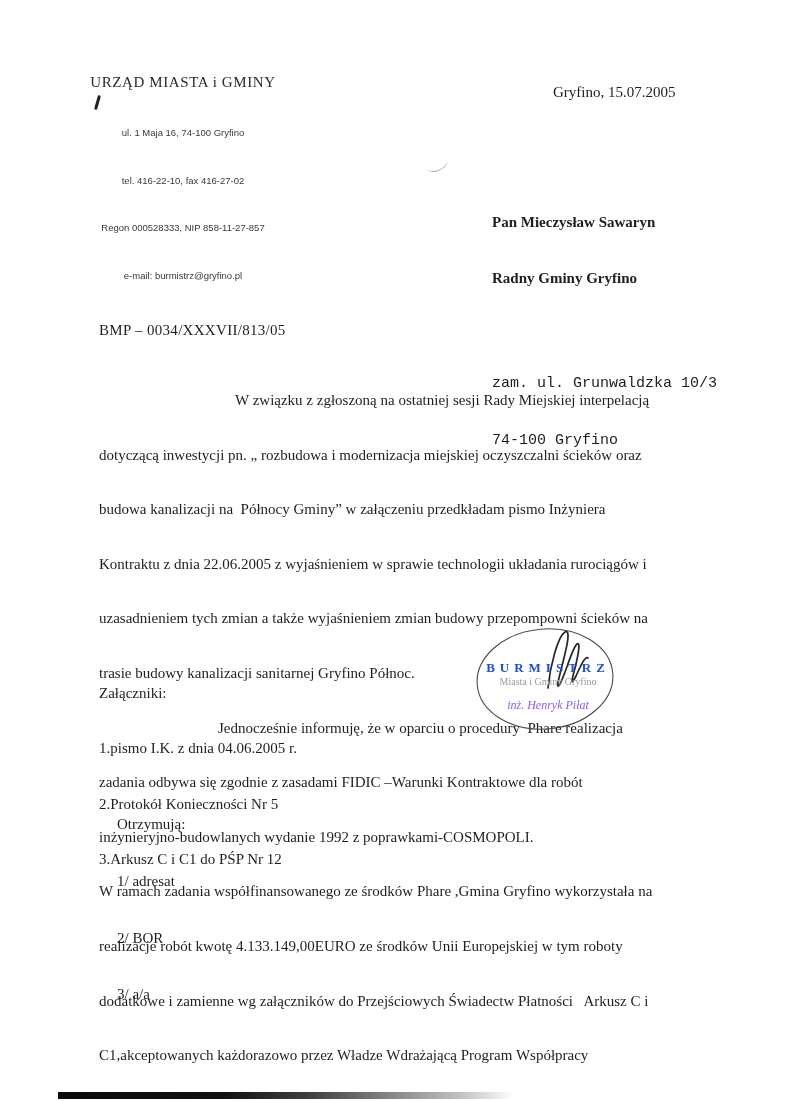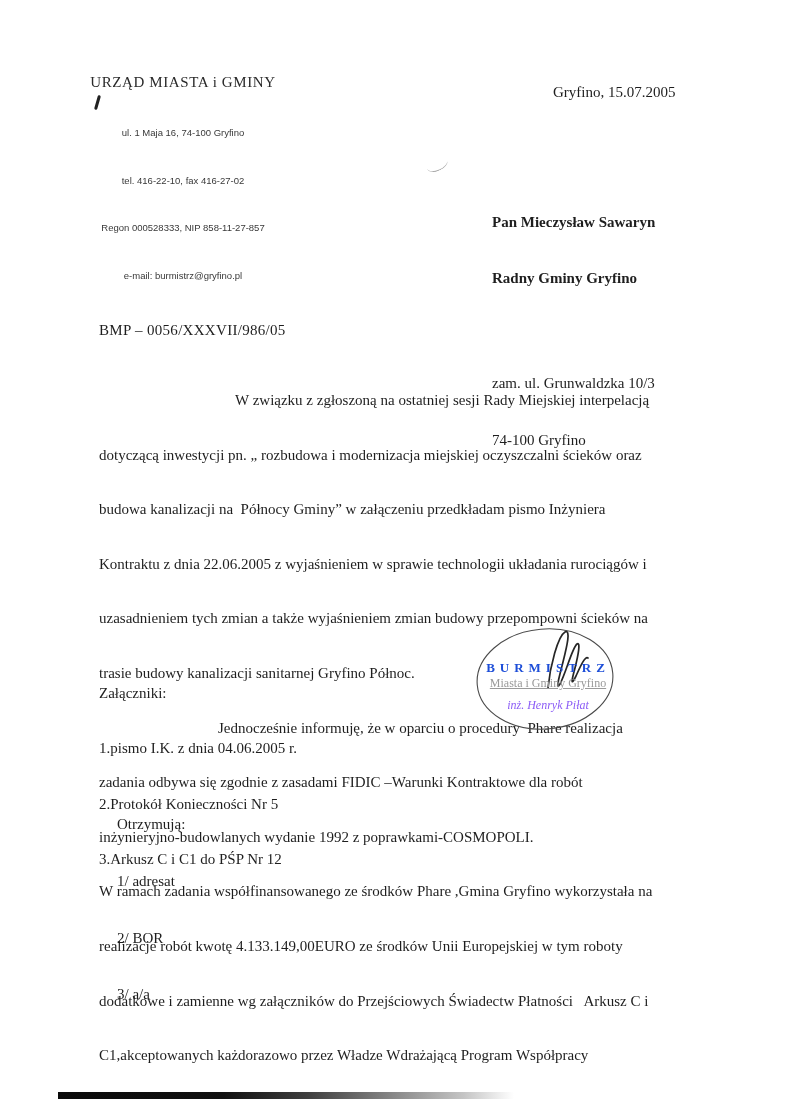--- a/index.html
+++ b/index.html
@@ -14,38 +14,38 @@
     filter:blur(0.25px) contrast(1.05);}
   .lh-name{position:static;display:block;font-size:15px;letter-spacing:0.6px;
     color:#2e2e2e;font-family:"Liberation Serif",serif;white-space:pre;text-align:center;}
   .lh-line{position:static;display:block;font-size:9.5px;line-height:11.5px;
     color:#3c3c3c;font-family:"Liberation Sans",sans-serif;white-space:pre;}
   
   .date{left:553px;top:84px;font-size:15px;}
   
   .recipient{left:492px;top:176px;width:260px;height:95px;}
   .r-name{position:static;display:block;font-weight:bold;font-size:15px;line-height:20px;white-space:pre;}
-  .r-addr{position:static;display:block;font-size:15px;line-height:21px;white-space:pre;}
+  .r-addr{position:static;display:block;font-size:15px;line-height:21px;white-space:pre;font-family:Liberation Mono, monospace;}
   .r-gap{position:static;display:block;height:13px;}
   
   .reference{left:99px;top:322px;font-size:15px;letter-spacing:0.3px;}
   
   .body{left:99px;top:355px;width:640px;}
   .bl{position:static;display:block;font-size:15px;line-height:18.6px;white-space:pre;}
   .ind-a{padding-left:136px;}
   .ind-b{padding-left:119px;}
   
   .attachments{left:99px;top:648px;}
   .att-line{position:static;display:block;font-size:15px;line-height:19.3px;white-space:pre;}
   
   .stamp{left:470px;top:618px;width:156px;height:118px;}
   .stamp svg{position:absolute;left:0;top:0;}
   .st1{left:0;top:42px;width:156px;text-align:center;font-size:13px;font-weight:600;
        letter-spacing:5px;color:#1d4ed8;}
-  .st2{left:0;top:58px;width:156px;text-align:center;font-size:12px;color:#9a9a9a;text-decoration:underline;}
+  .st2{left:0;top:58px;width:156px;text-align:center;font-size:10px;color:#9a9a9a;}
   .st3{left:0;top:80px;width:156px;text-align:center;font-size:12px;font-style:italic;color:#8b5cf6;}
   
   .distribution{left:101px;top:778px;margin-left:16px;}
   .dist-line{position:static;display:block;font-size:15px;line-height:20.8px;white-space:pre;}
   
   .artifact-bar{left:58px;top:1092px;width:456px;height:7px;
     background:linear-gradient(to right,#0a0a0a 0px,#101010 165px,#3f3f3f 250px,
       #838383 330px,#c4c4c4 405px,rgba(255,255,255,0) 456px);}
   .artifact-slash{left:96px;top:95px;width:3px;height:15px;background:#222;
     border-radius:2px;transform:rotate(16deg);}
@@ -71,21 +71,21 @@
   <div class="date">Gryfino, 15.07.2005</div>
 
   <div class="recipient">
     <span class="r-name">Pan Mieczysław Sawaryn</span>
     <span class="r-name">Radny Gminy Gryfino</span>
     <span class="r-gap"></span>
     <span class="r-addr">zam. ul. Grunwaldzka 10/3</span>
     <span class="r-addr">74-100 Gryfino</span>
   </div>
 
-  <div class="reference">BMP – 0056/XXXVII/986/05</div>
+  <div class="reference">BMP – 0034/XXXVII/813/05</div>
 
   <div class="body">
     <span class="bl ind-a">W związku z zgłoszoną na ostatniej sesji Rady Miejskiej interpelacją</span>
     <span class="bl">dotyczącą inwestycji pn. „ rozbudowa i modernizacja miejskiej oczyszczalni ścieków oraz</span>
     <span class="bl">budowa kanalizacji na  Północy Gminy” w załączeniu przedkładam pismo Inżyniera</span>
     <span class="bl">Kontraktu z dnia 22.06.2005 z wyjaśnieniem w sprawie technologii układania rurociągów i</span>
     <span class="bl">uzasadnieniem tych zmian a także wyjaśnieniem zmian budowy przepompowni ścieków na</span>
     <span class="bl">trasie budowy kanalizacji sanitarnej Gryfino Północ.</span>
     <span class="bl ind-b">Jednocześnie informuję, że w oparciu o procedury  Phare realizacja</span>
     <span class="bl">zadania odbywa się zgodnie z zasadami FIDIC –Warunki Kontraktowe dla robót</span>

